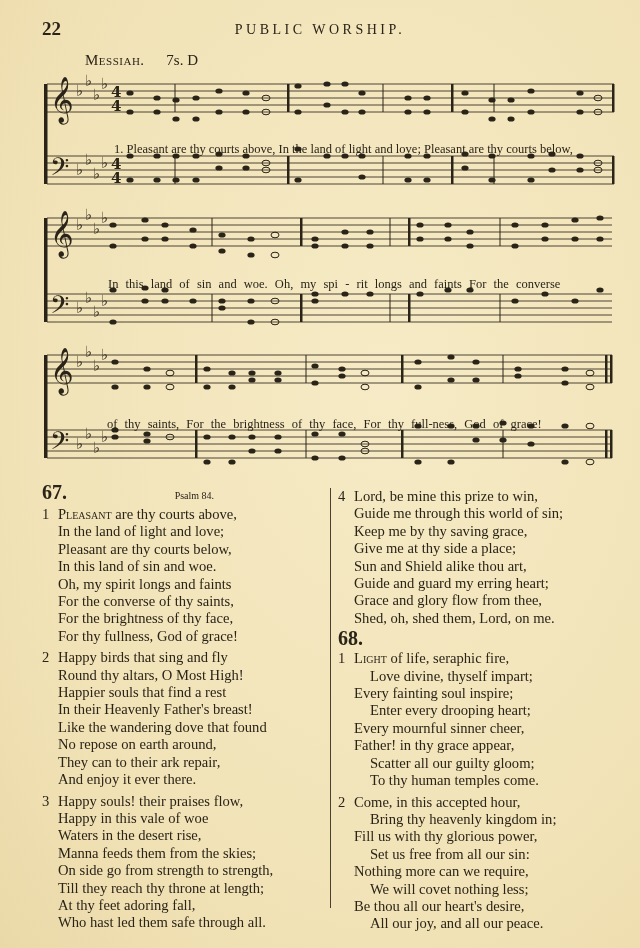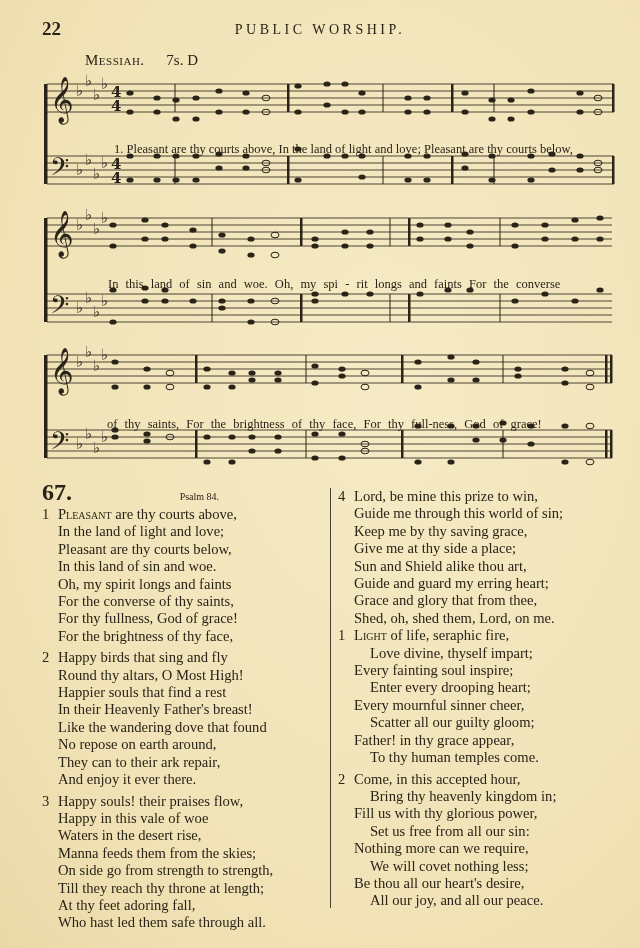--- a/index.html
+++ b/index.html
@@ -15,21 +15,21 @@
   .page-number { left:42px; top:18px; font-size:19px; font-weight:bold; }
   .running-head { left:0; width:640px; top:22px; text-align:center; font-size:14px; letter-spacing:3.5px; }
   .tune-title { left:85px; top:52px; font-size:15px; }
   .tune-title .sc { font-variant:small-caps; letter-spacing:0.5px; }
   .tune-meter { margin-left:18px; }
 
   svg.music { position:absolute; left:0; top:0; }
   .lyric { font-size:12.5px; white-space:pre;margin-top:16px; }
 
   .hymn-col { font-size:14.6px; line-height:17.4px; }
-  .hymn-num { font-weight:bold; font-size:24px; }
+  .hymn-num { font-weight:bold; font-size:20px; }
   .psalm-ref { font-size:10px; }
   .stanza-num { display:inline-block; width:16px; }
   .line { white-space:nowrap; }
   .ind1 { padding-left:16px; }
   .ind2 { padding-left:48px; }
   .sc { font-variant:small-caps; }
   .col-divider { left:330px; top:488px; width:1px; height:420px; background:#4a4030; }
 </style>
 </head>
 <body>
@@ -413,22 +413,22 @@
     <span class="psalm-ref" style="margin-left:104px;font-family:Liberation Serif, serif;">Psalm 84.</span>
   </div>
 
   <div>
     <div class="line"><span class="stanza-num">1</span><span class="sc">Pleasant</span><span> are thy courts above,</span></div>
     <div class="line ind1">In the land of light and love;</div>
     <div class="line ind1">Pleasant are thy courts below,</div>
     <div class="line ind1">In this land of sin and woe.</div>
     <div class="line ind1">Oh, my spirit longs and faints</div>
     <div class="line ind1">For the converse of thy saints,</div>
+    <div class="line ind1">For the brightness of thy face,</div>
     <div class="line ind1">For thy fullness, God of grace!</div>
-    <div class="line ind1">For the brightness of thy face,</div>
   </div>
 
   <div style="height:4px"></div>
   <div>
     <div class="line"><span class="stanza-num">2</span><span>Happy birds that sing and fly</span></div>
     <div class="line ind1">Round thy altars, O Most High!</div>
     <div class="line ind1">Happier souls that find a rest</div>
     <div class="line ind1">In their Heavenly Father's breast!</div>
     <div class="line ind1">Like the wandering dove that found</div>
     <div class="line ind1">No repose on earth around,</div>
@@ -450,33 +450,36 @@
 </div>
 
 <div class="abs hymn-col" style="left:338px; top:488px; width:300px;">
   <div>
     <div class="line"><span class="stanza-num">4</span><span>Lord, be mine this prize to win,</span></div>
     <div class="line ind1">Guide me through this world of sin;</div>
     <div class="line ind1">Keep me by thy saving grace,</div>
     <div class="line ind1">Give me at thy side a place;</div>
     <div class="line ind1">Sun and Shield alike thou art,</div>
     <div class="line ind1">Guide and guard my erring heart;</div>
-    <div class="line ind1">Grace and glory that from thee,</div>
+    <div class="line ind1">Grace and glory flow from thee,</div>
     <div class="line ind1">Shed, oh, shed them, Lord, on me.</div>
   </div>
 
+  <div style="height:20px; margin-top:3px;">
+    <span class="hymn-num">68.</span>
+  </div>
 
   <div>
     <div class="line"><span class="stanza-num">1</span><span class="sc">Light</span><span> of life, seraphic fire,</span></div>
     <div class="line ind2" style="padding-left:32px">Love divine, thyself impart;</div>
     <div class="line ind1">Every fainting soul inspire;</div>
     <div class="line ind2" style="padding-left:32px">Enter every drooping heart;</div>
     <div class="line ind1">Every mournful sinner cheer,</div>
+    <div class="line ind1">Father! in thy grace appear,</div>
     <div class="line ind2" style="padding-left:32px">Scatter all our guilty gloom;</div>
-    <div class="line ind1">Father! in thy grace appear,</div>
     <div class="line ind2" style="padding-left:32px">To thy human temples come.</div>
   </div>
 
   <div style="height:4px"></div>
   <div>
     <div class="line"><span class="stanza-num">2</span><span>Come, in this accepted hour,</span></div>
     <div class="line ind2" style="padding-left:32px">Bring thy heavenly kingdom in;</div>
     <div class="line ind1">Fill us with thy glorious power,</div>
     <div class="line ind2" style="padding-left:32px">Set us free from all our sin:</div>
     <div class="line ind1">Nothing more can we require,</div>

